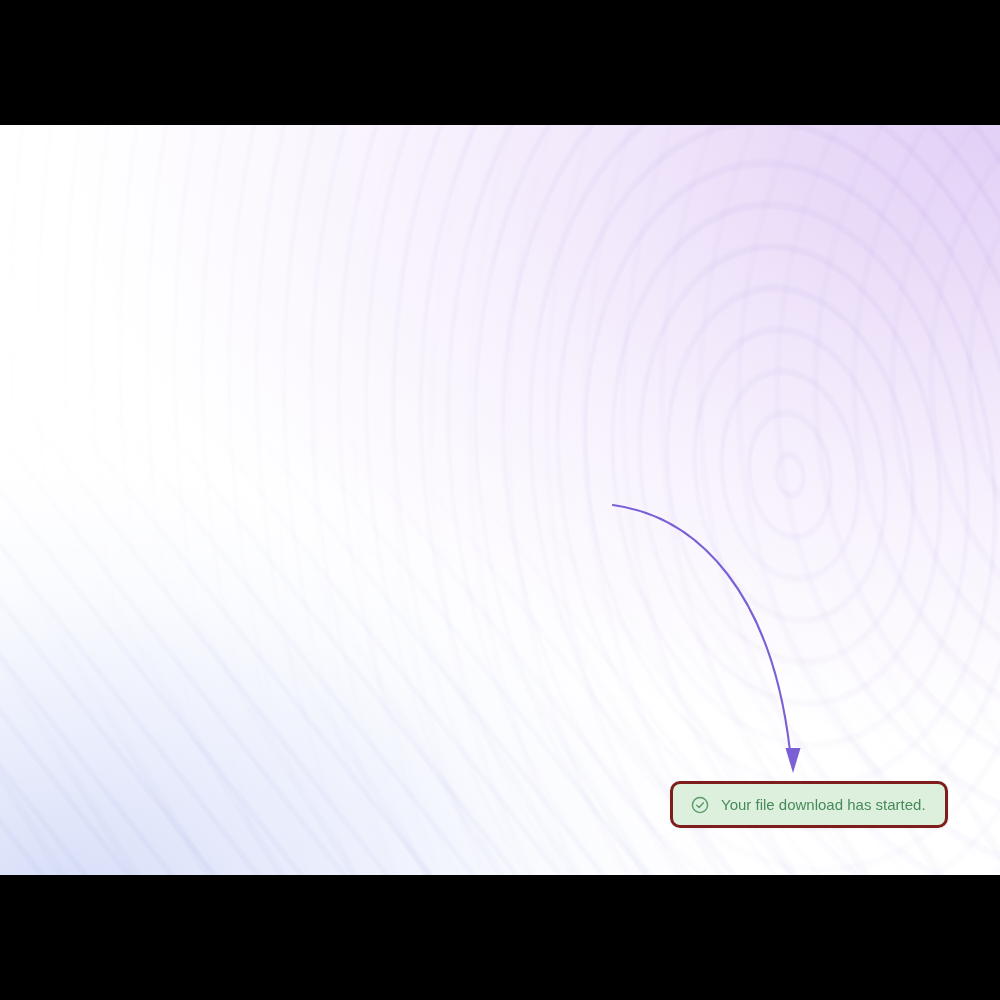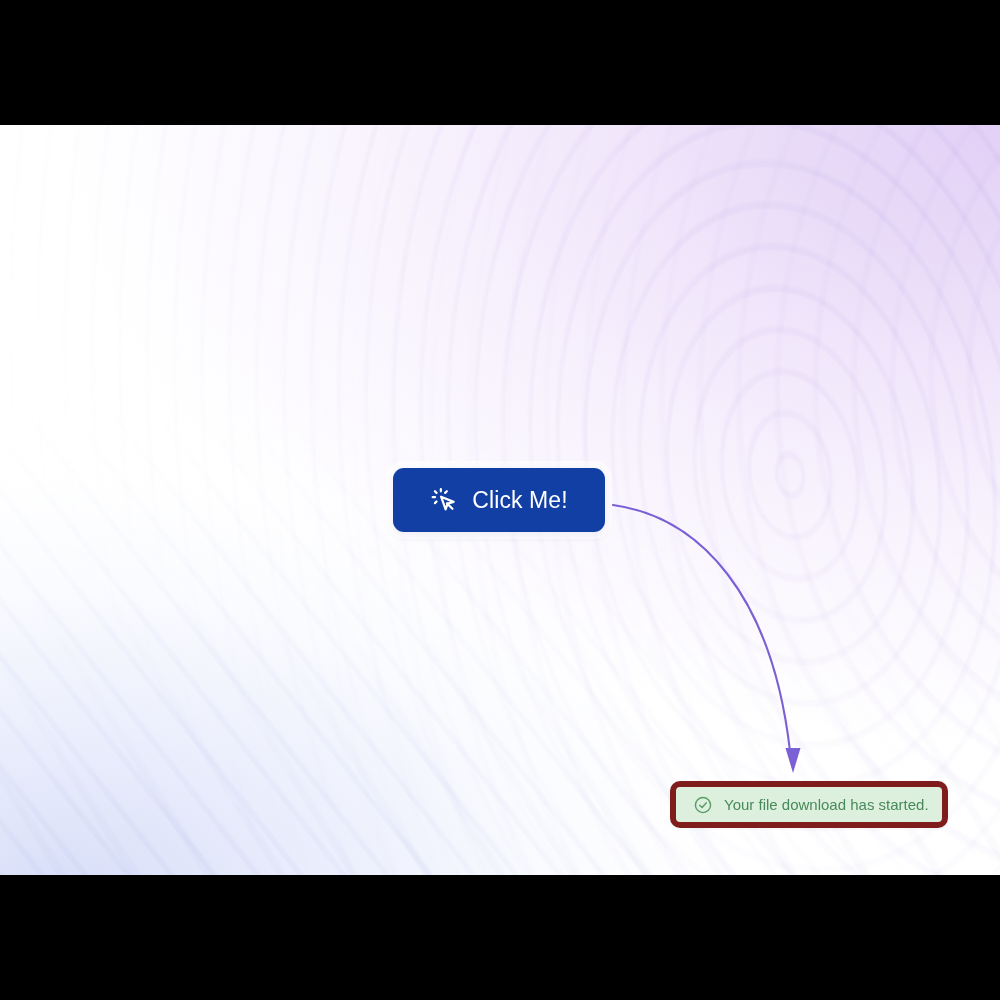--- a/index.html
+++ b/index.html
@@ -210,21 +210,21 @@
   
   #toast {
     position: absolute;
     left: 670px;
     top: 656px;            
     width: 278px;
     height: 47px;
     box-sizing: border-box;
     border-radius: 10px;
     background: #ddf0de;
-    border: 6px solid #7f1d1d;
+    border: 3px solid #7f1d1d;
     display: flex;
     align-items: center;
     gap: 11px;
     padding: 0 17px;
     box-shadow: 0 1px 3px rgba(60,110,70,0.07);
   }
   #toast .toast-text {
     font-size: 15px;
     color: #478a59;
     line-height: 1;
@@ -252,34 +252,20 @@
     <div class="bg-arcs"></div>
     <div class="bg-arcs2"></div>
     <div class="bg-stripes"></div>
     <div class="bg-stripes2"></div>
 
     <svg class="arrow-svg" viewBox="0 0 1000 750">
       <path d="M 613 380 C 700 392, 772 470, 790 626" fill="none" stroke="#7b5fd4" stroke-width="2.1" stroke-linecap="round"></path>
       <path d="M 785.5 623 L 793 648 L 800.5 623 Z" fill="#7b5fd4"></path>
     </svg>
 
-    <button id="click-button">
-      <span class="cursor-icon-wrap">
-        <svg class="cursor-icon" viewBox="0 0 24 24" fill="none" stroke="#ffffff" stroke-width="1.9" stroke-linecap="round" stroke-linejoin="round">
-          <path d="M9.5 9.2 L20.2 13.6 L15.1 15.1 L13.4 20.1 Z"></path>
-          <path d="M14.6 14.9 L19.2 19.5"></path>
-          <path d="M9.3 4.6 L9.3 2.6"></path>
-          <path d="M5.6 5.9 L4.2 4.5"></path>
-          <path d="M4.3 9.6 L2.3 9.6"></path>
-          <path d="M5.6 13.3 L4.2 14.7"></path>
-          <path d="M13.0 5.9 L14.4 4.5"></path>
-        </svg>
-      </span>
-      <span class="btn-label">Click Me!</span>
-    </button>
 
     <div id="toast">
       <span class="check-icon-wrap">
         <svg class="check-icon" viewBox="0 0 24 24" fill="none" stroke="#5a9c68" stroke-width="1.7" stroke-linecap="round" stroke-linejoin="round">
           <circle cx="12" cy="12" r="9.1"></circle>
           <path d="M8.1 12.2 L10.9 15 L16.1 9.3"></path>
         </svg>
       </span>
       <span class="toast-text">Your file download has started.</span>
     </div>

